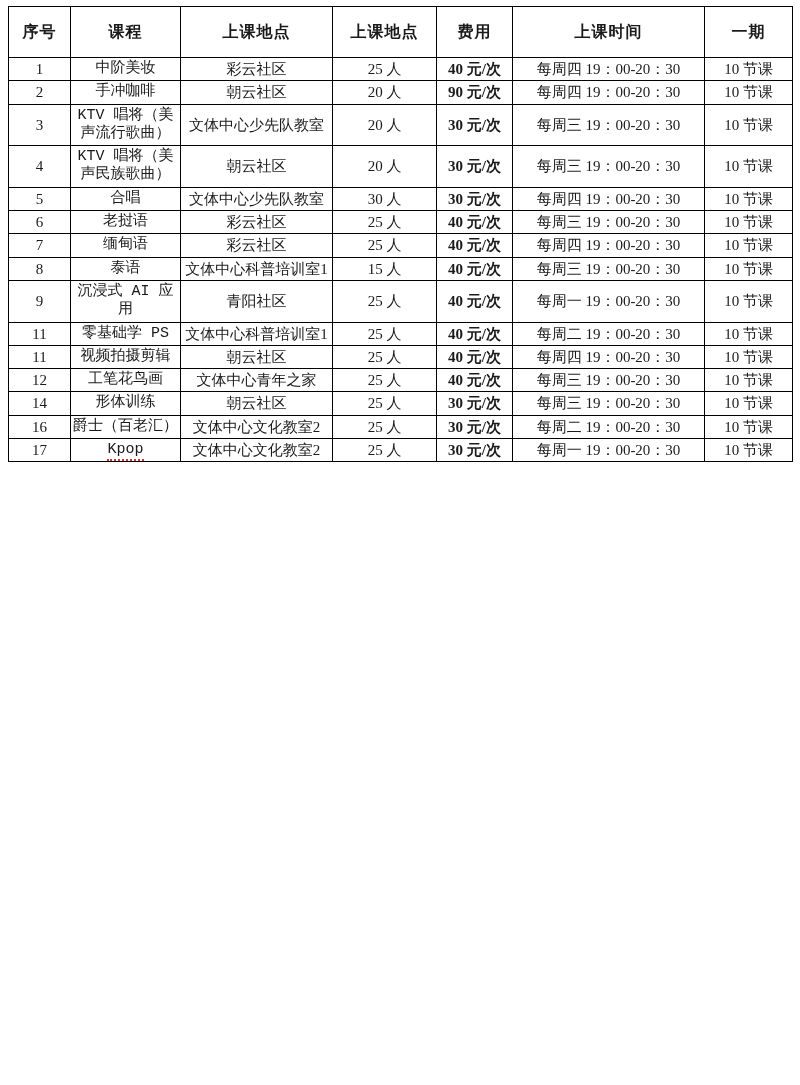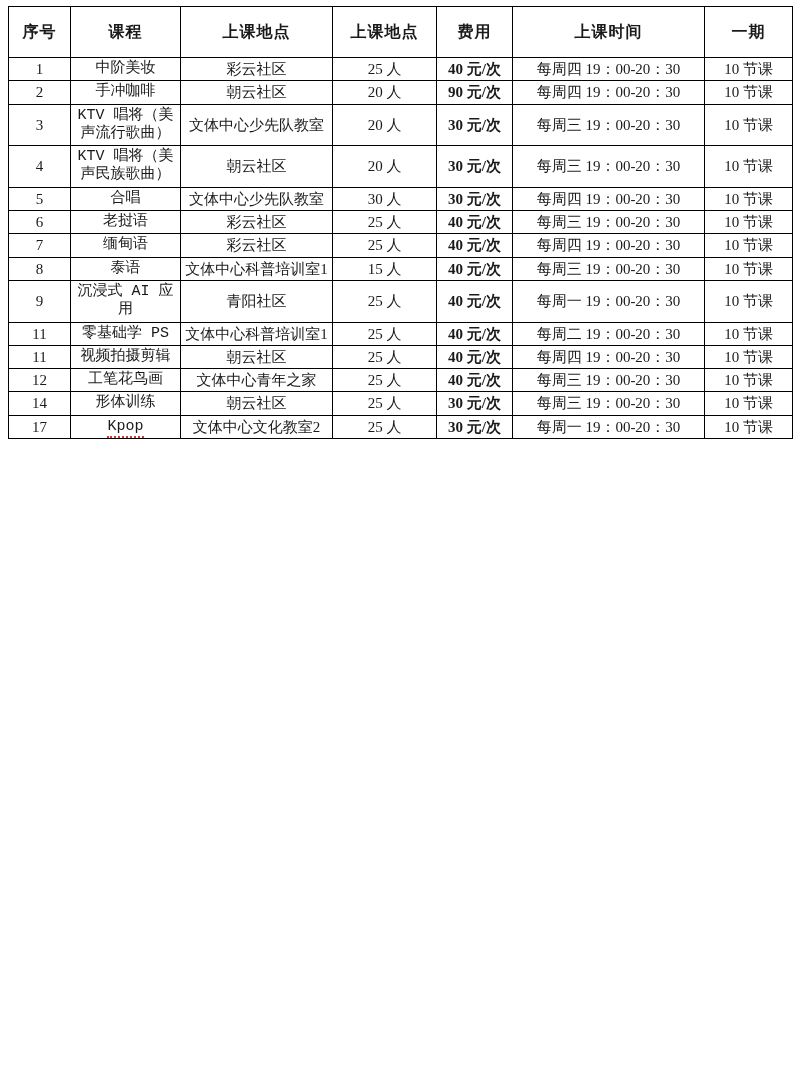--- a/index.html
+++ b/index.html
@@ -200,20 +200,29 @@
         <tr>
           <td class="idx">14</td>
           <td class="name">形体训练</td>
           <td class="place">朝云社区</td>
           <td class="cap">25 人</td>
           <td class="fee">30 元/次</td>
           <td class="time">每周三 19：00-20：30</td>
           <td class="term">10 节课</td>
         </tr>
         <tr>
+          <td class="idx">16</td>
+          <td class="name">爵士（百老汇）</td>
+          <td class="place">文体中心文化教室2</td>
+          <td class="cap">25 人</td>
+          <td class="fee">30 元/次</td>
+          <td class="time">每周二 19：00-20：30</td>
+          <td class="term">10 节课</td>
+        </tr>
+        <tr>
           <td class="idx">17</td>
           <td class="name"><span class="u-wave">Kpop</span></td>
           <td class="place">文体中心文化教室2</td>
           <td class="cap">25 人</td>
           <td class="fee">30 元/次</td>
           <td class="time">每周一 19：00-20：30</td>
           <td class="term">10 节课</td>
         </tr>
       </tbody>
   </table>

